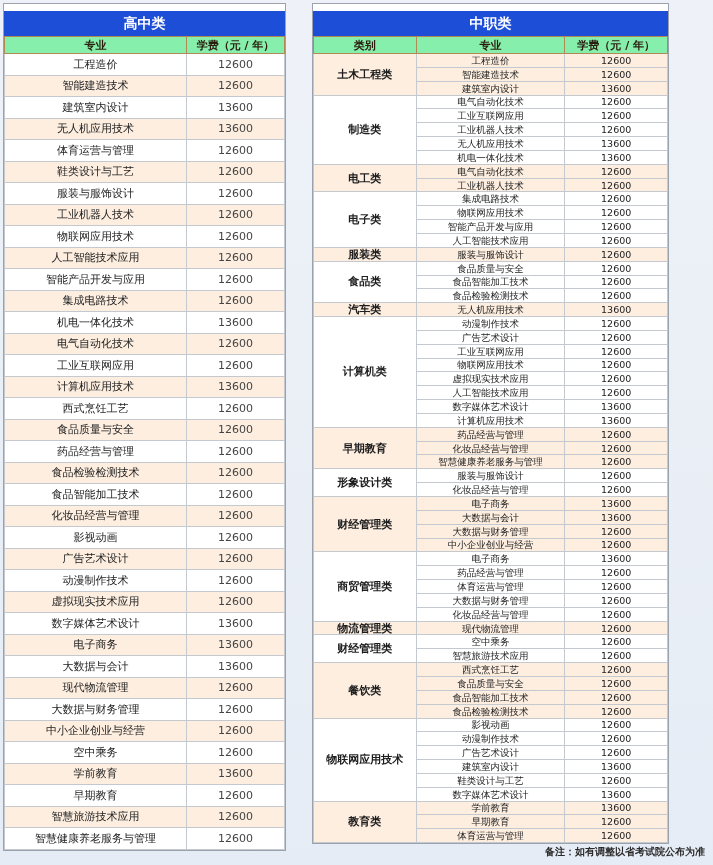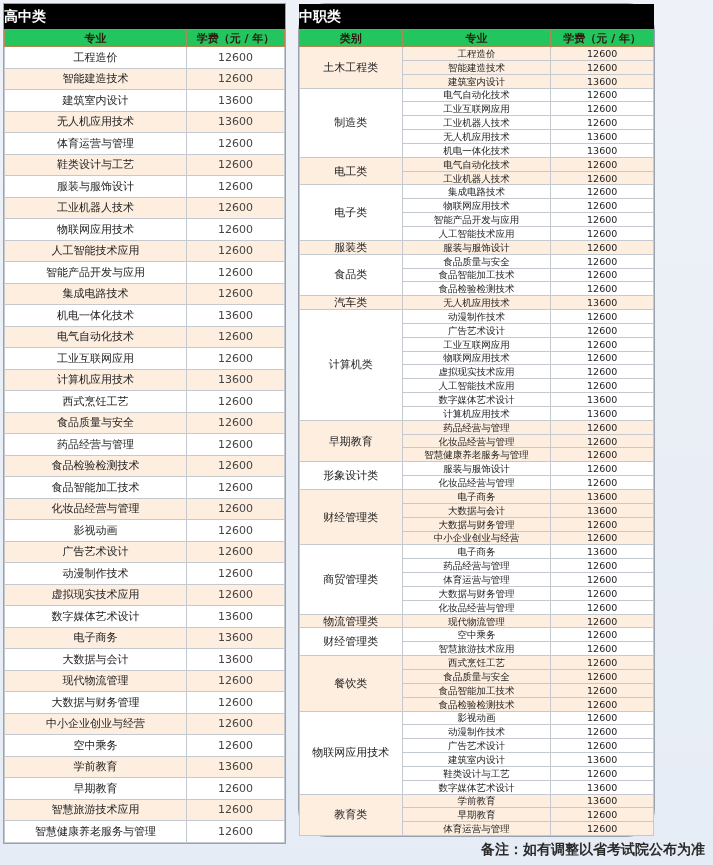--- a/index.html
+++ b/index.html
@@ -4,45 +4,45 @@
 <style>
   * { box-sizing: border-box; margin: 0; padding: 0; }
   body {
     width: 713px; height: 865px; overflow: hidden;
     background: linear-gradient(180deg, #eef2f8 0%, #e6ecf5 100%);
     font-family: "DejaVu Sans", "Liberation Sans", sans-serif;
     position: relative;
   }
   .panel { position: absolute; top: 3px; background: #fff; border: 1px solid #9aa3ad; }
   .left { left: 3px; width: 283px; }
-  .right { left: 298px; width: 357px; border-radius: 28px; }
+  .right { left: 312px; width: 357px; }
   .title {
-    background: #000000; color: #fff; font-weight: bold;
-    text-align: left; font-size: 14px; height: 25px; line-height: 25px;
+    background: #1d4ed8; color: #fff; font-weight: bold;
+    text-align: center; font-size: 14px; height: 25px; line-height: 25px; margin-top: 7px;
   }
   table { border-collapse: collapse; width: 100%; table-layout: fixed; }
   th {
-    background: #22c55e; color: #2a1d0d; font-size: 11px; font-weight: bold;
+    background: #86efac; color: #2a1d0d; font-size: 11px; font-weight: bold;
     height: 17px; border: 1px solid #b08a55; text-align: center;
   }
   .left td {
     height: 21.5px; font-size: 11px; color: #222; text-align: center;
     border: 1px solid #c4c9cf;
   }
   .left td.fee { color: #444; }
   .left tr.alt td { background: #fdeee0; }
   .right td {
     height: 13.85px; font-size: 9.5px; line-height: 11px; color: #222; text-align: center;
     border: 1px solid #c4c9cf; padding: 0;
   }
-  .right td.cat { font-size: 11px; font-weight: normal; color: #1d1d1d; margin-left: 12px; }
+  .right td.cat { font-size: 11px; font-weight: bold; color: #1d1d1d; margin-left: 12px; }
   .right tr.alt td { background: #fdeee0; }
   .note {
     position: absolute; right: 8px; bottom: 6px;
-    font-size: 14px; font-weight: bold; color: #2a2a2a;
+    font-size: 10px; font-weight: bold; color: #2a2a2a;
   }
 </style>
 </head>
 <body>
 
 <div class="panel left">
   <div class="title">高中类</div>
   <table>
     <colgroup>
         <col style="width:65%">

